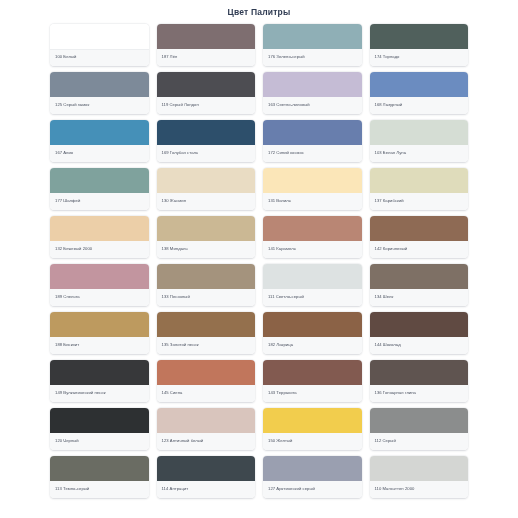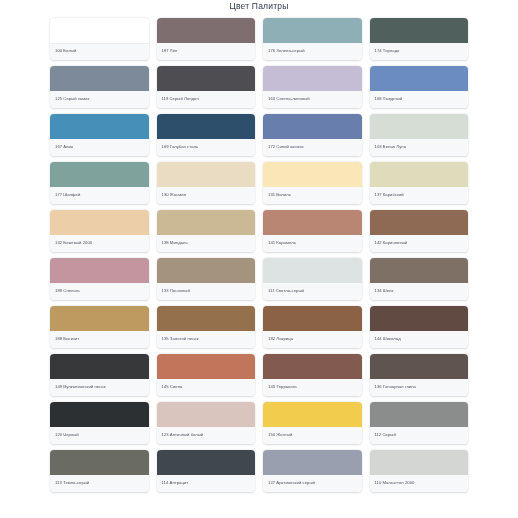--- a/index.html
+++ b/index.html
@@ -16,24 +16,24 @@
   .page {
     width: 518px;
     height: 518px;
     box-sizing: border-box;
     padding: 0;
     position: relative;
   }
   .page-title {
     text-align: center;
     font-size: 8.5px;
-    font-weight: normal;
+    font-weight: bold;
     color: #2f3b52;
     letter-spacing: 0.2px;
-    padding-top: 2px;
+    padding-top: 8px;
     padding-bottom: 7px;
     line-height: 1;
   }
   .palette-grid {
     display: grid;
     grid-template-columns: repeat(4, 1fr);
     column-gap: 8px;
     row-gap: 6px;
     padding: 0 50px 0 50px;
     box-sizing: border-box;

